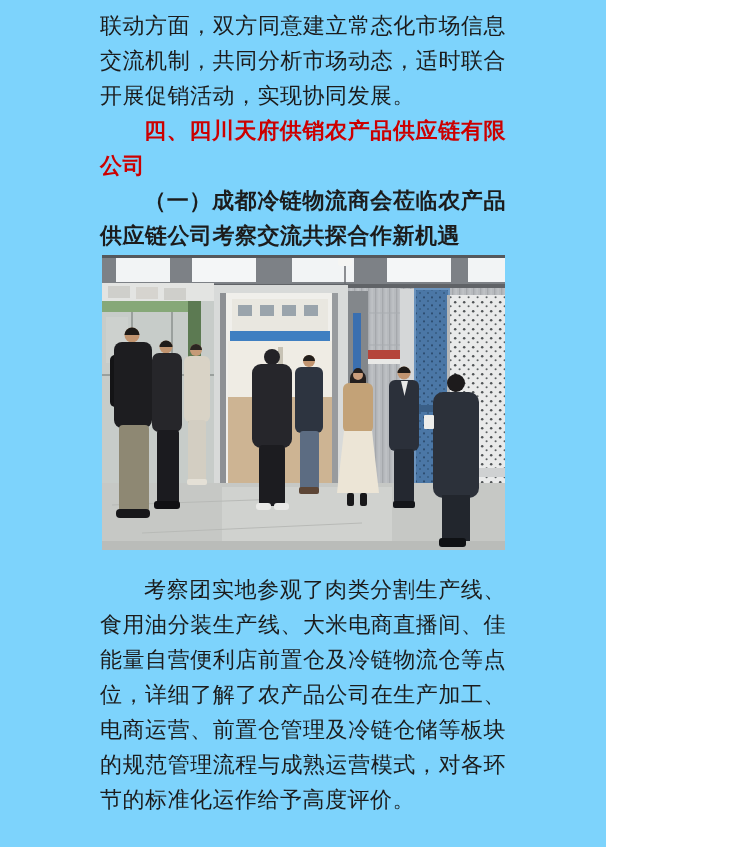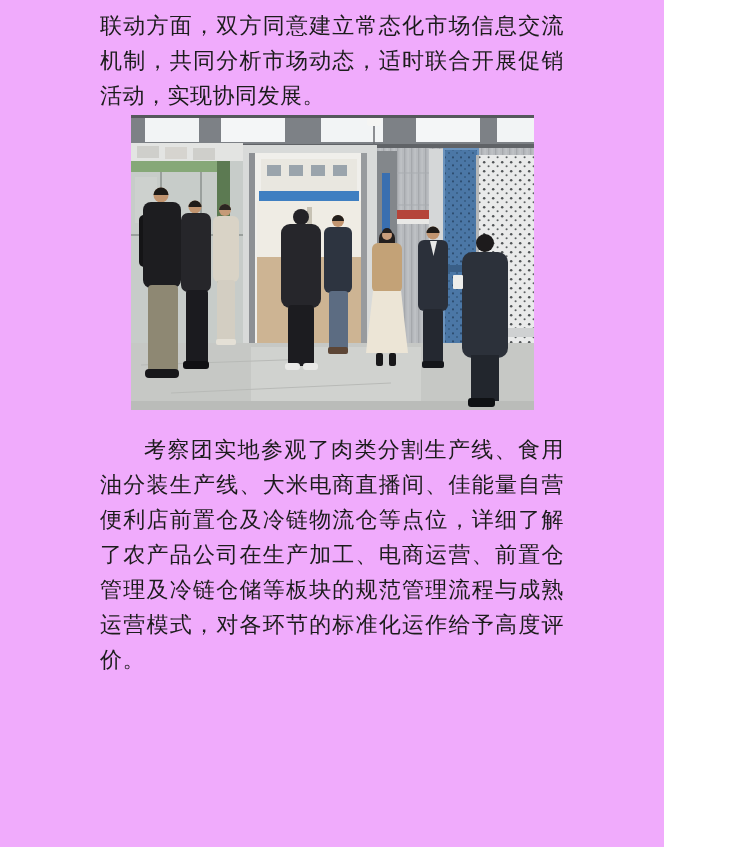--- a/index.html
+++ b/index.html
@@ -3,23 +3,23 @@
 <meta charset="utf-8">
 <style>
   html, body {
     margin: 0;
     padding: 0;
     background: #ffffff;
     font-family: "Liberation Serif", "DejaVu Serif", serif;
   }
   .page {
     position: relative;
-    width: 664px;
+    width: 606px;
     height: 847px;
-    background: #f0abfc;
+    background: #7dd3fc;
     box-sizing: border-box;
     padding: 8px 100px 4px 100px;
     overflow: hidden;
   }
   .para {
     font-size: 22px;
     line-height: 35px;
     text-align: justify;
     color: #1c1c1c;
     margin: 0;
@@ -43,21 +43,23 @@
   }
   figure.photo svg { display: block; }
 </style>
 </head>
 <body>
 
 <div class="page">
 
   <p class="para">联动方面，双方同意建立常态化市场信息交流机制，共同分析市场动态，适时联合开展促销活动，实现协同发展。</p>
 
-
+  <p class="para indent sec-heading" style="color: rgb(204, 0, 0);">四、四川天府供销农产品供应链有限公司</p>
+
+  <p class="para indent sub-heading">（一）成都冷链物流商会莅临农产品供应链公司考察交流共探合作新机遇</p>
 
 
   <figure class="photo" role="img" aria-label="考察团一行在冷链物流仓库内参观交流的照片">
     <svg width="403" height="295" viewBox="0 0 403 295" xmlns="http://www.w3.org/2000/svg">
       <defs>
         <pattern id="corr" width="7" height="12" patternUnits="userSpaceOnUse">
           <rect width="7" height="12" fill="#b7babe"></rect>
           <rect x="0" width="1.3" height="12" fill="#a5a8ac"></rect>
           <rect x="3.6" width="0.9" height="12" fill="#c5c8cb"></rect>
         </pattern>

